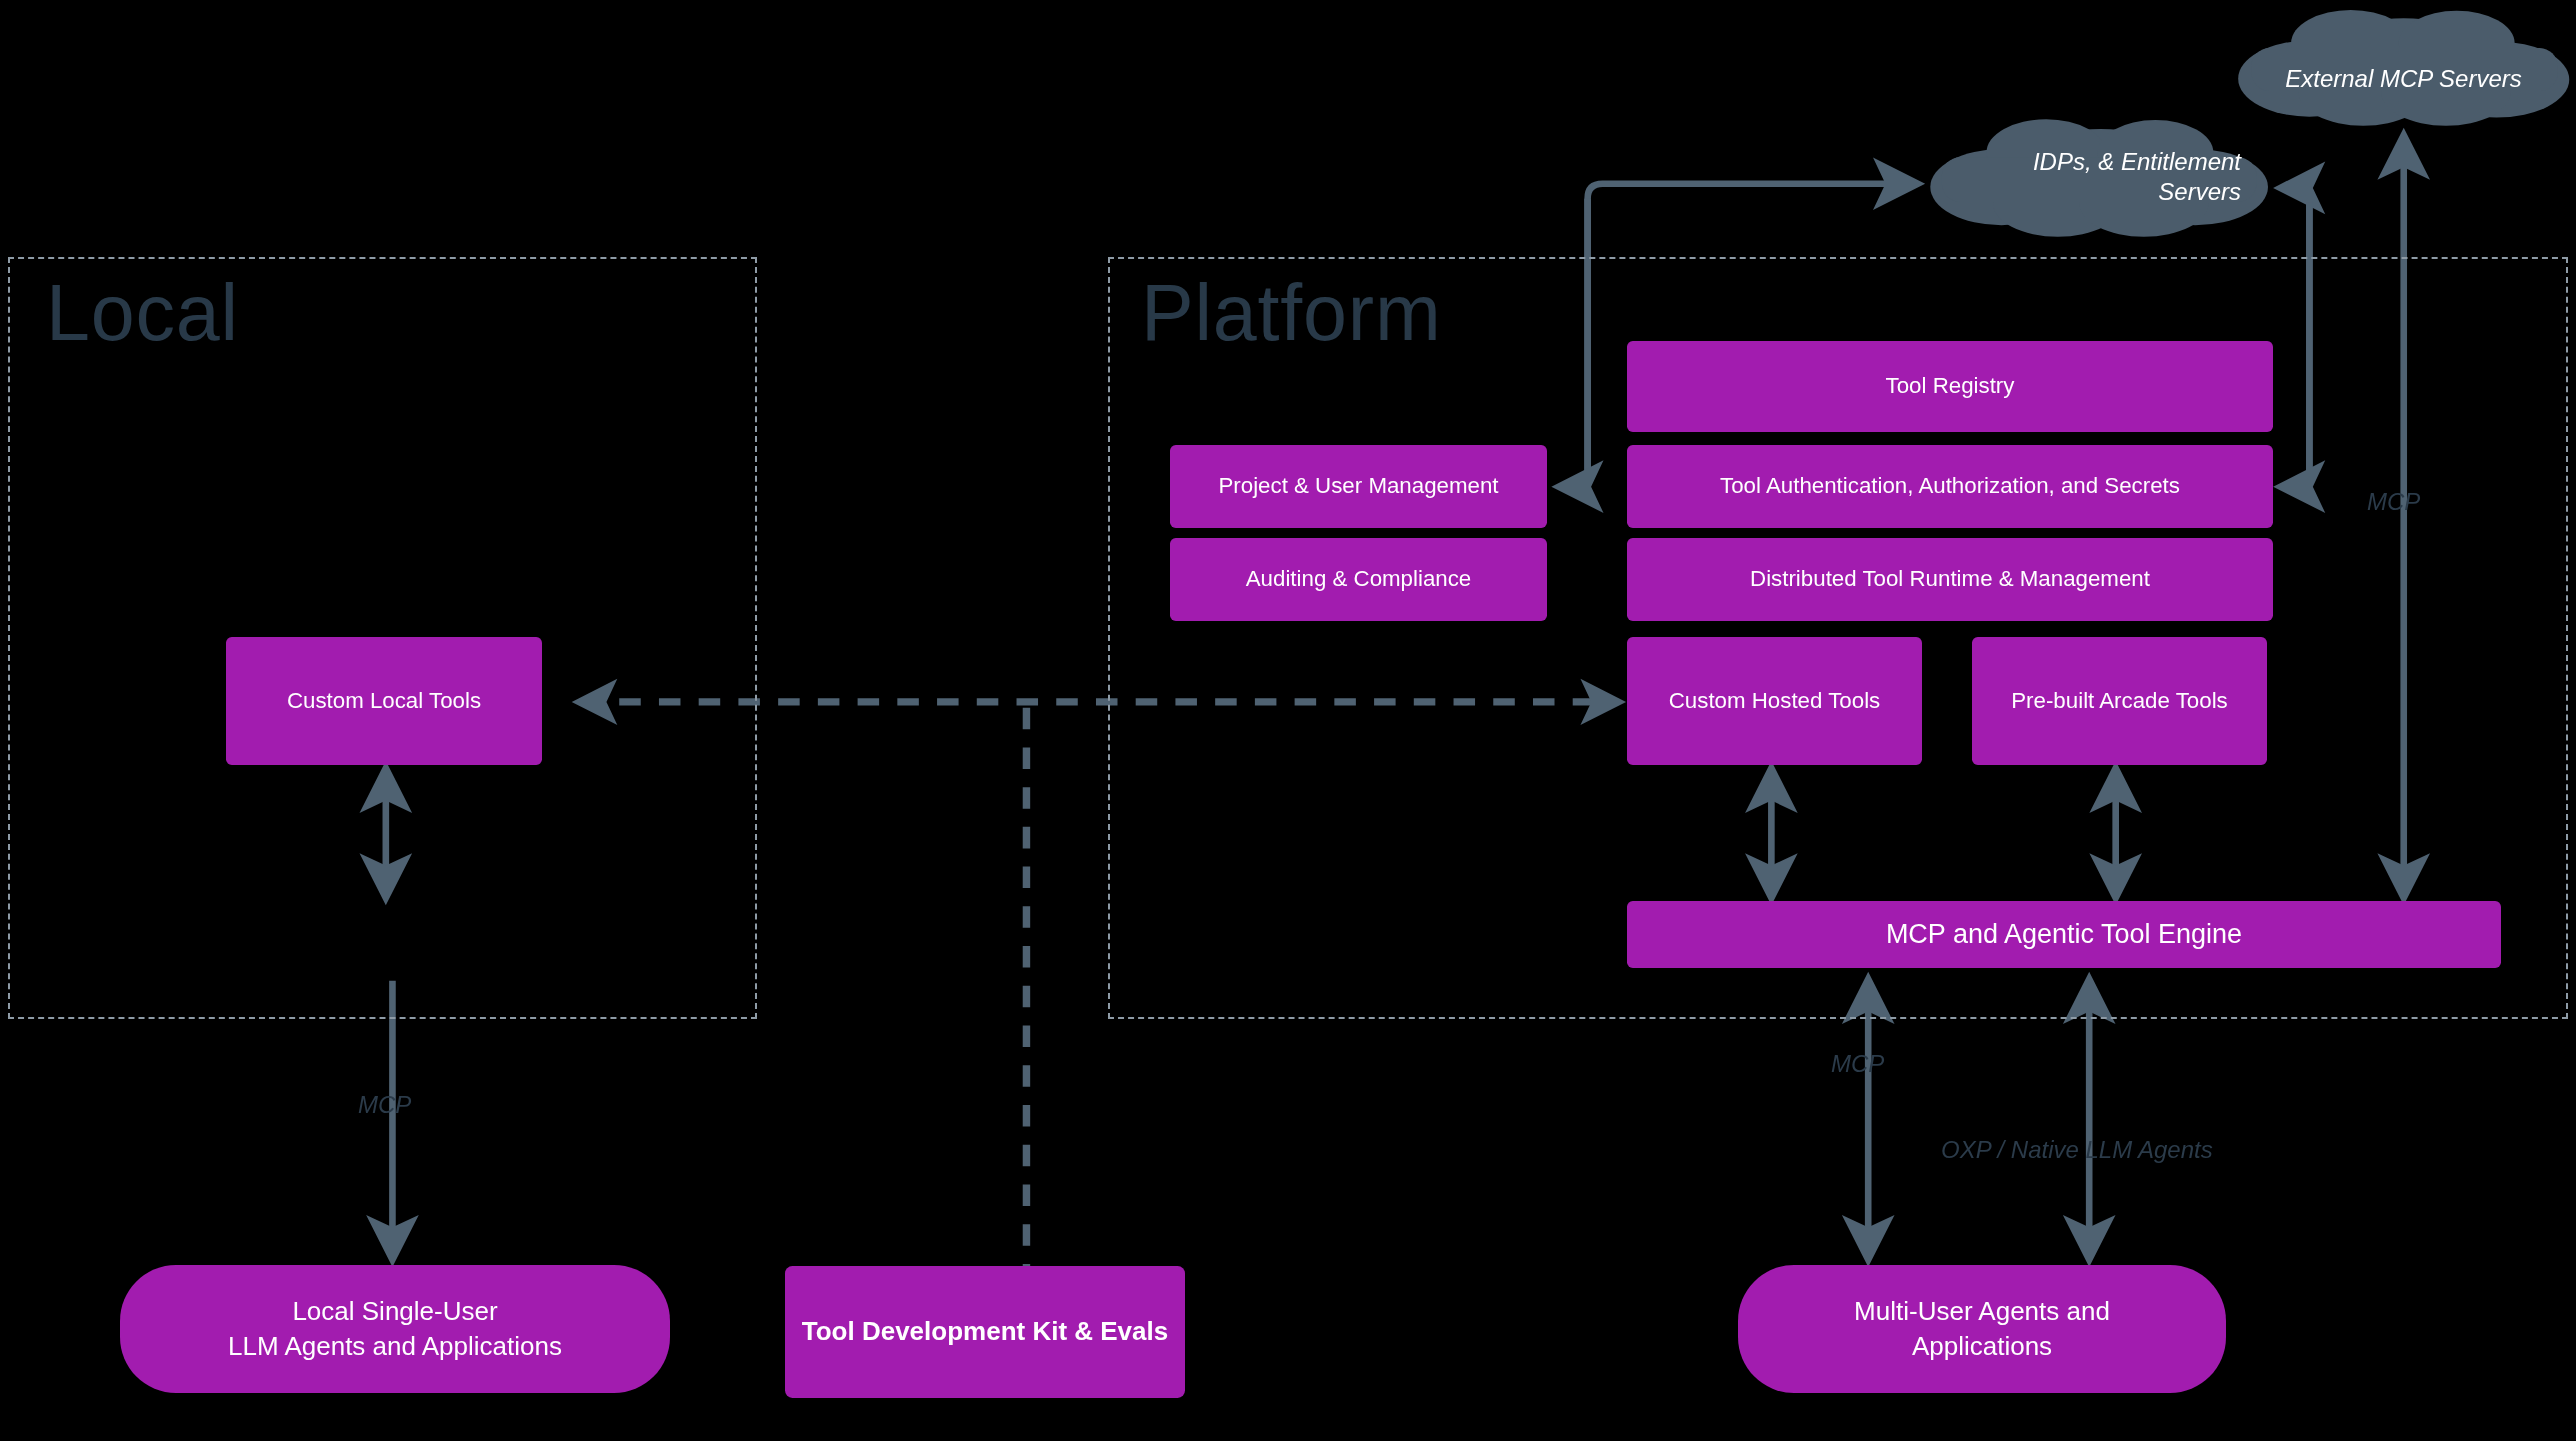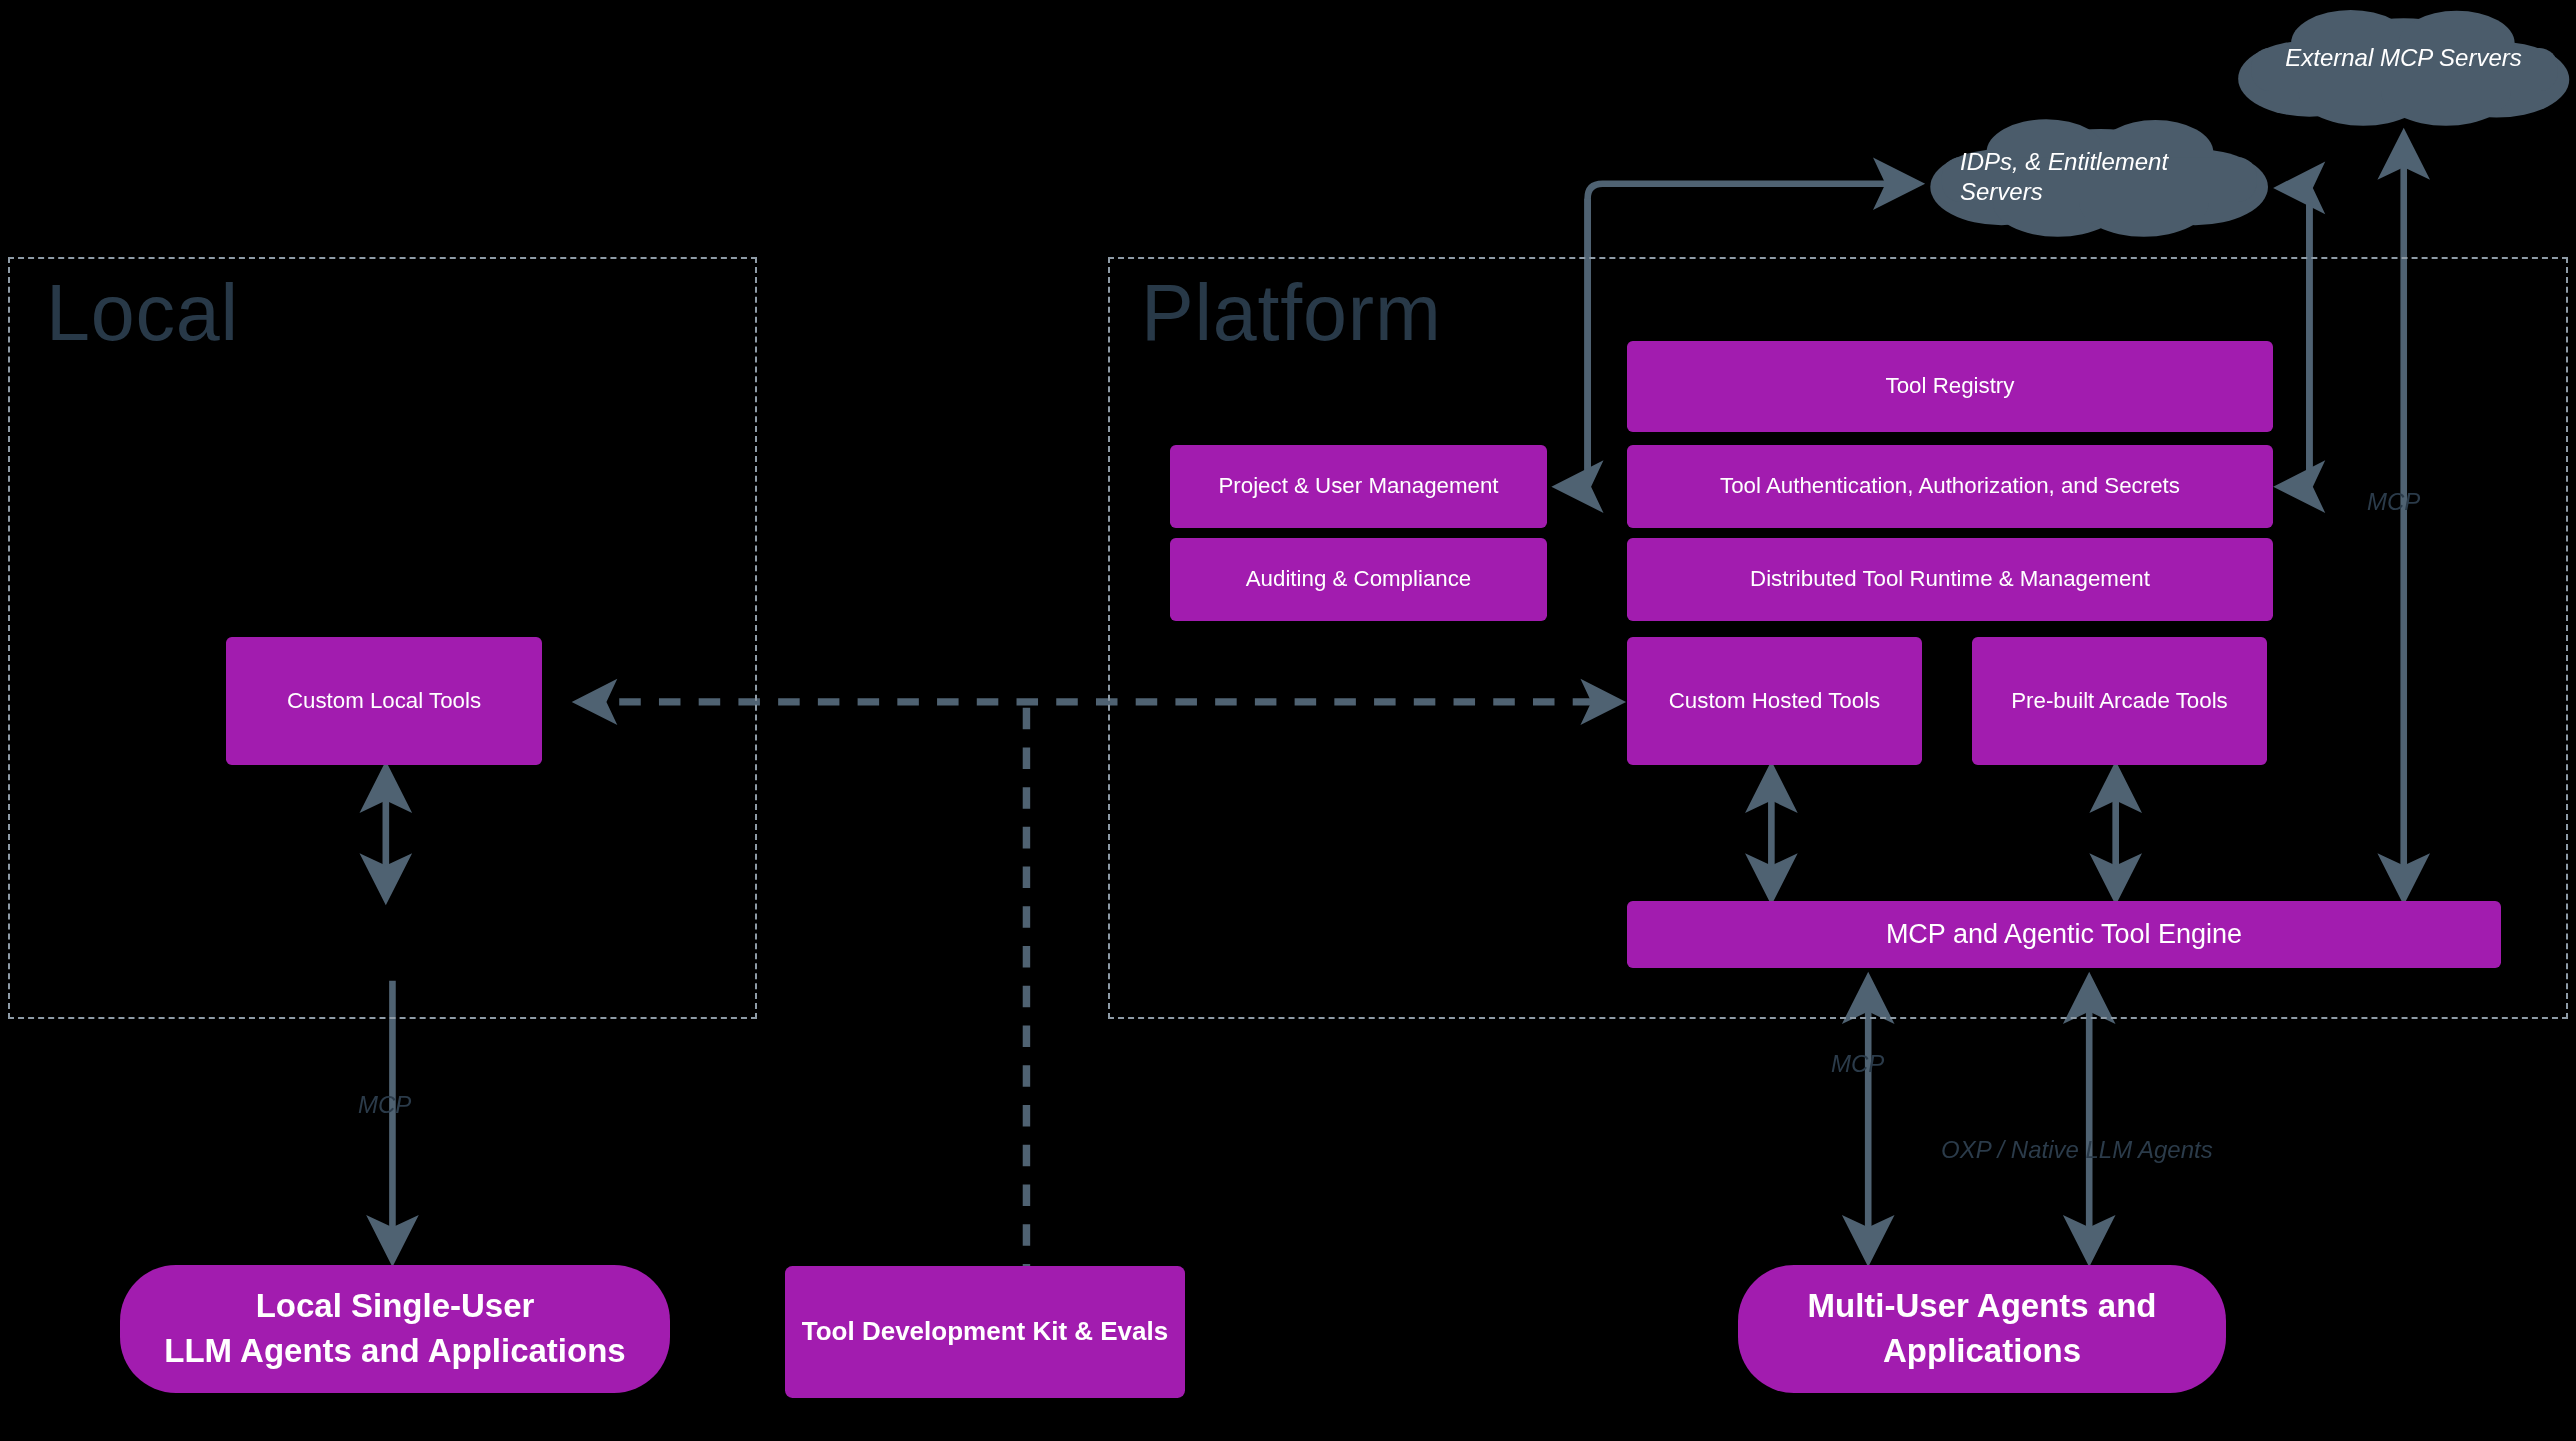--- a/index.html
+++ b/index.html
@@ -8,25 +8,25 @@
   svg.layer{position:absolute;top:0;left:0;width:2576px;height:1441px;}
 
   .zone{position:absolute;border:2.5px dashed #8e9ba6;box-sizing:border-box;}
   .zone-title{position:absolute;color:#283948;font-size:79px;font-weight:400;letter-spacing:0.8px;
               white-space:nowrap;line-height:1;}
 
   .node{position:absolute;background:#a21caf;border-radius:5.8px;display:flex;align-items:center;
         justify-content:center;text-align:center;color:#ffffff;box-sizing:border-box;
         font-size:22.3px;font-weight:400;padding:3.3px 11.6px;line-height:1.35;}
   .node.big{font-size:27px;}
-  .node.pill{border-radius:56px;font-weight:bold;font-size:33px;}
+  .node.pill{border-radius:56px;font-weight:normal;font-size:26px;}
   .node.tdk{font-weight:bold;font-size:26px;border-radius:7.4px;}
 
   .cloud{position:absolute;color:#fff;font-style:italic;font-size:24px;text-align:center;
-         display:flex;align-items:flex-start;justify-content:center;line-height:1.25;
+         display:flex;align-items:flex-end;justify-content:center;line-height:1.25;
          z-index:3;padding:0 15px;box-sizing:border-box;}
 
   .edge-label{position:absolute;color:#2b3b4a;font-style:italic;font-size:24px;white-space:nowrap;z-index:4;}
 </style>
 </head>
 <body>
 
 <div id="stage">
 
   <svg class="layer" viewBox="0 0 3112 1741">

